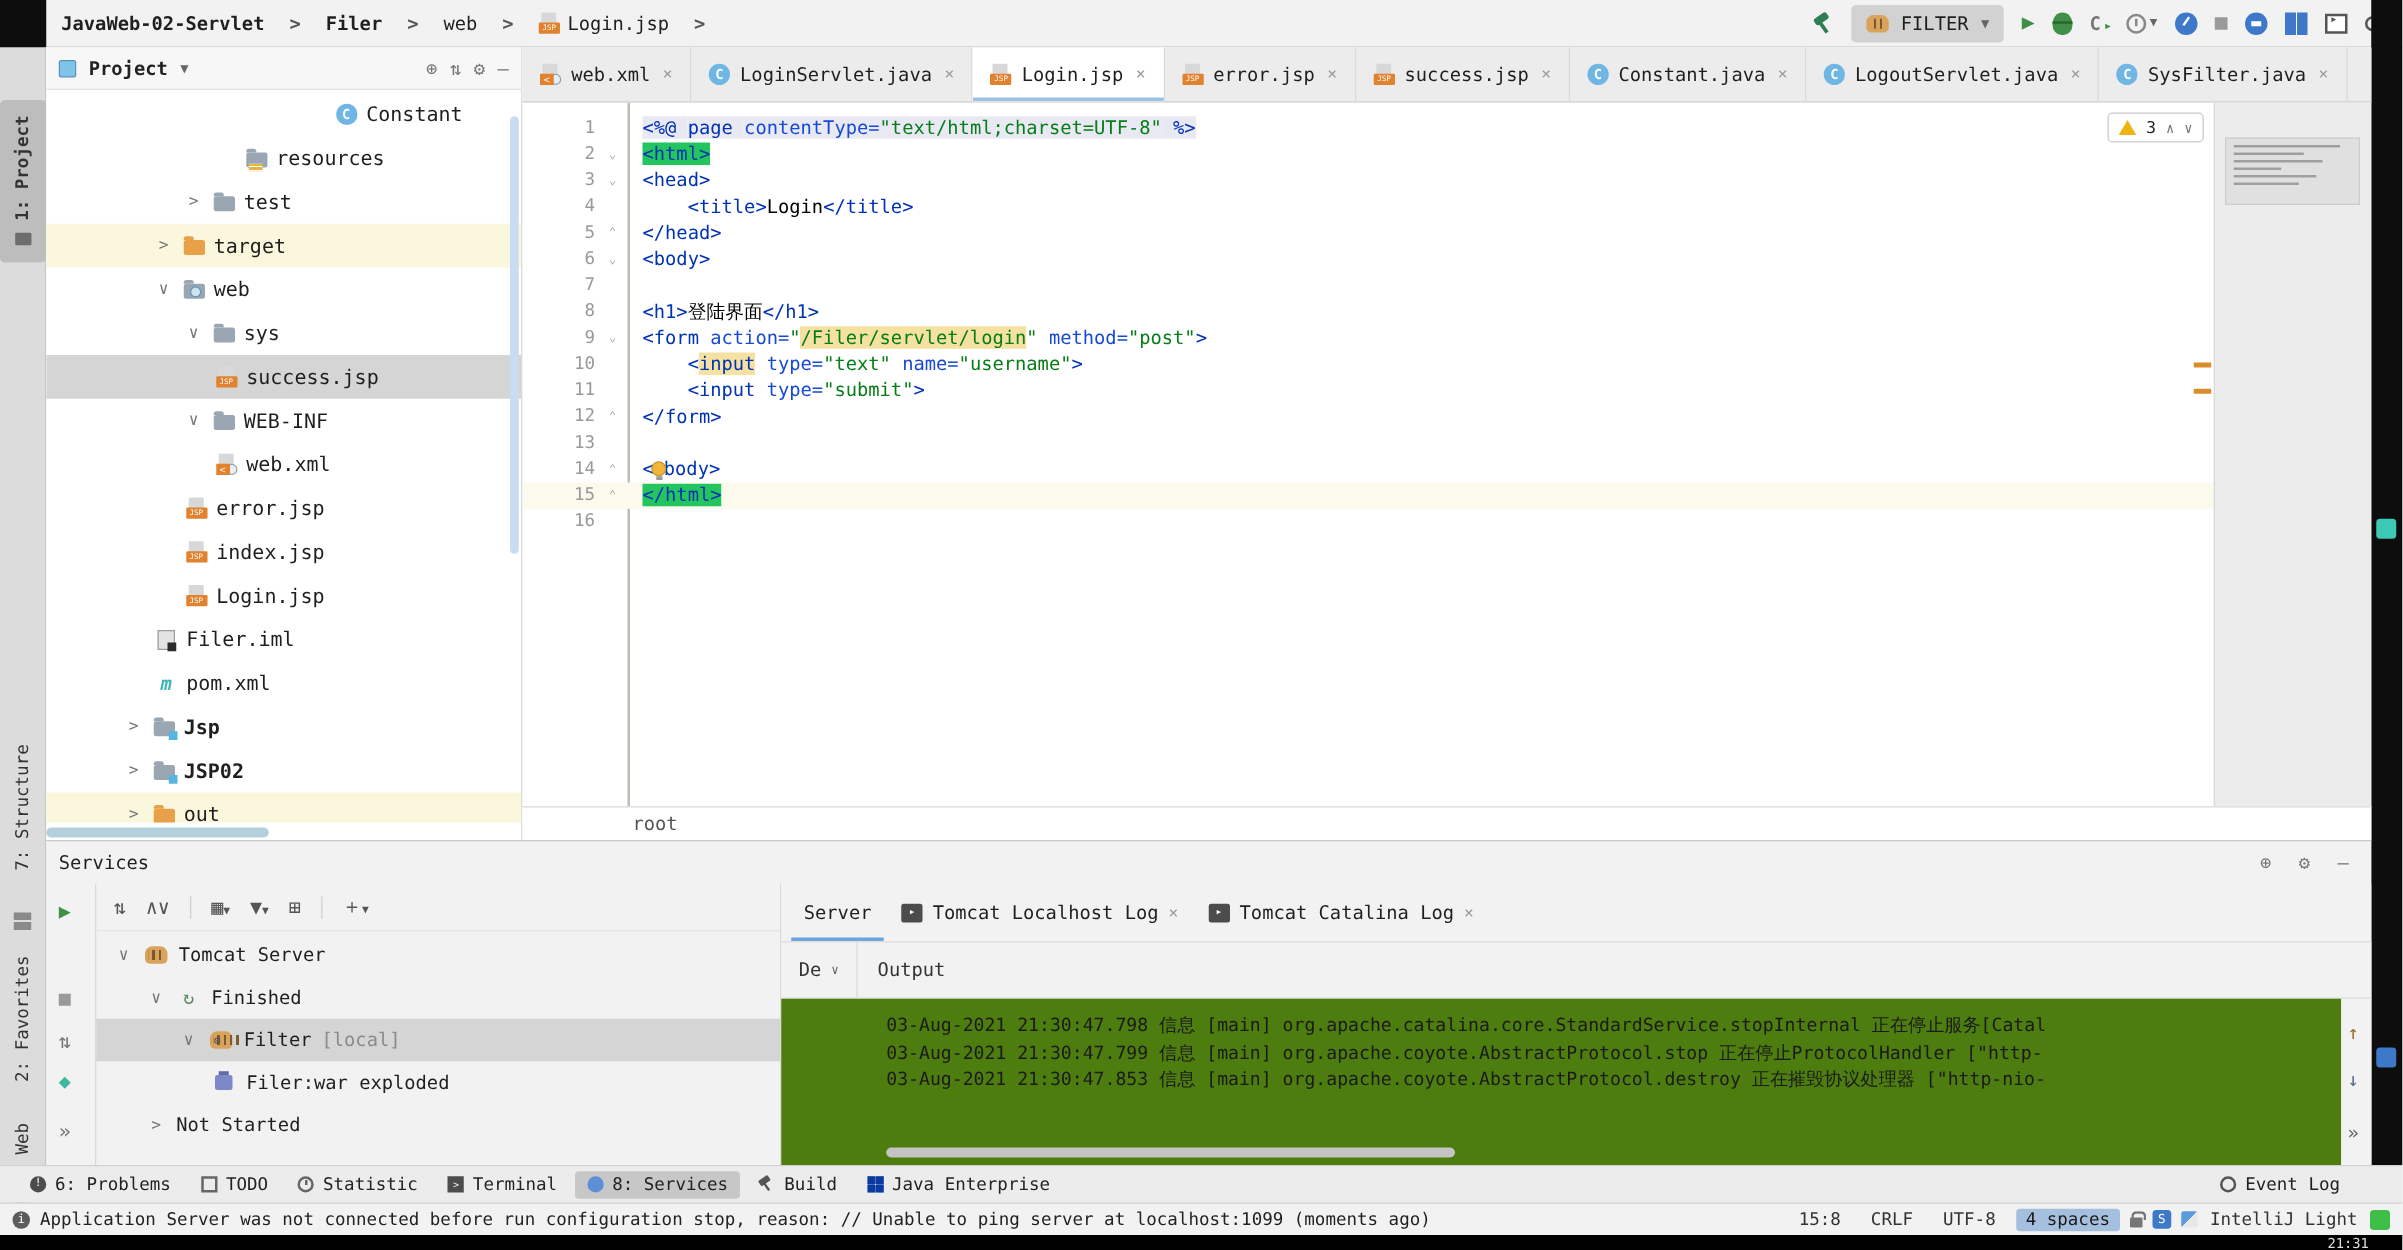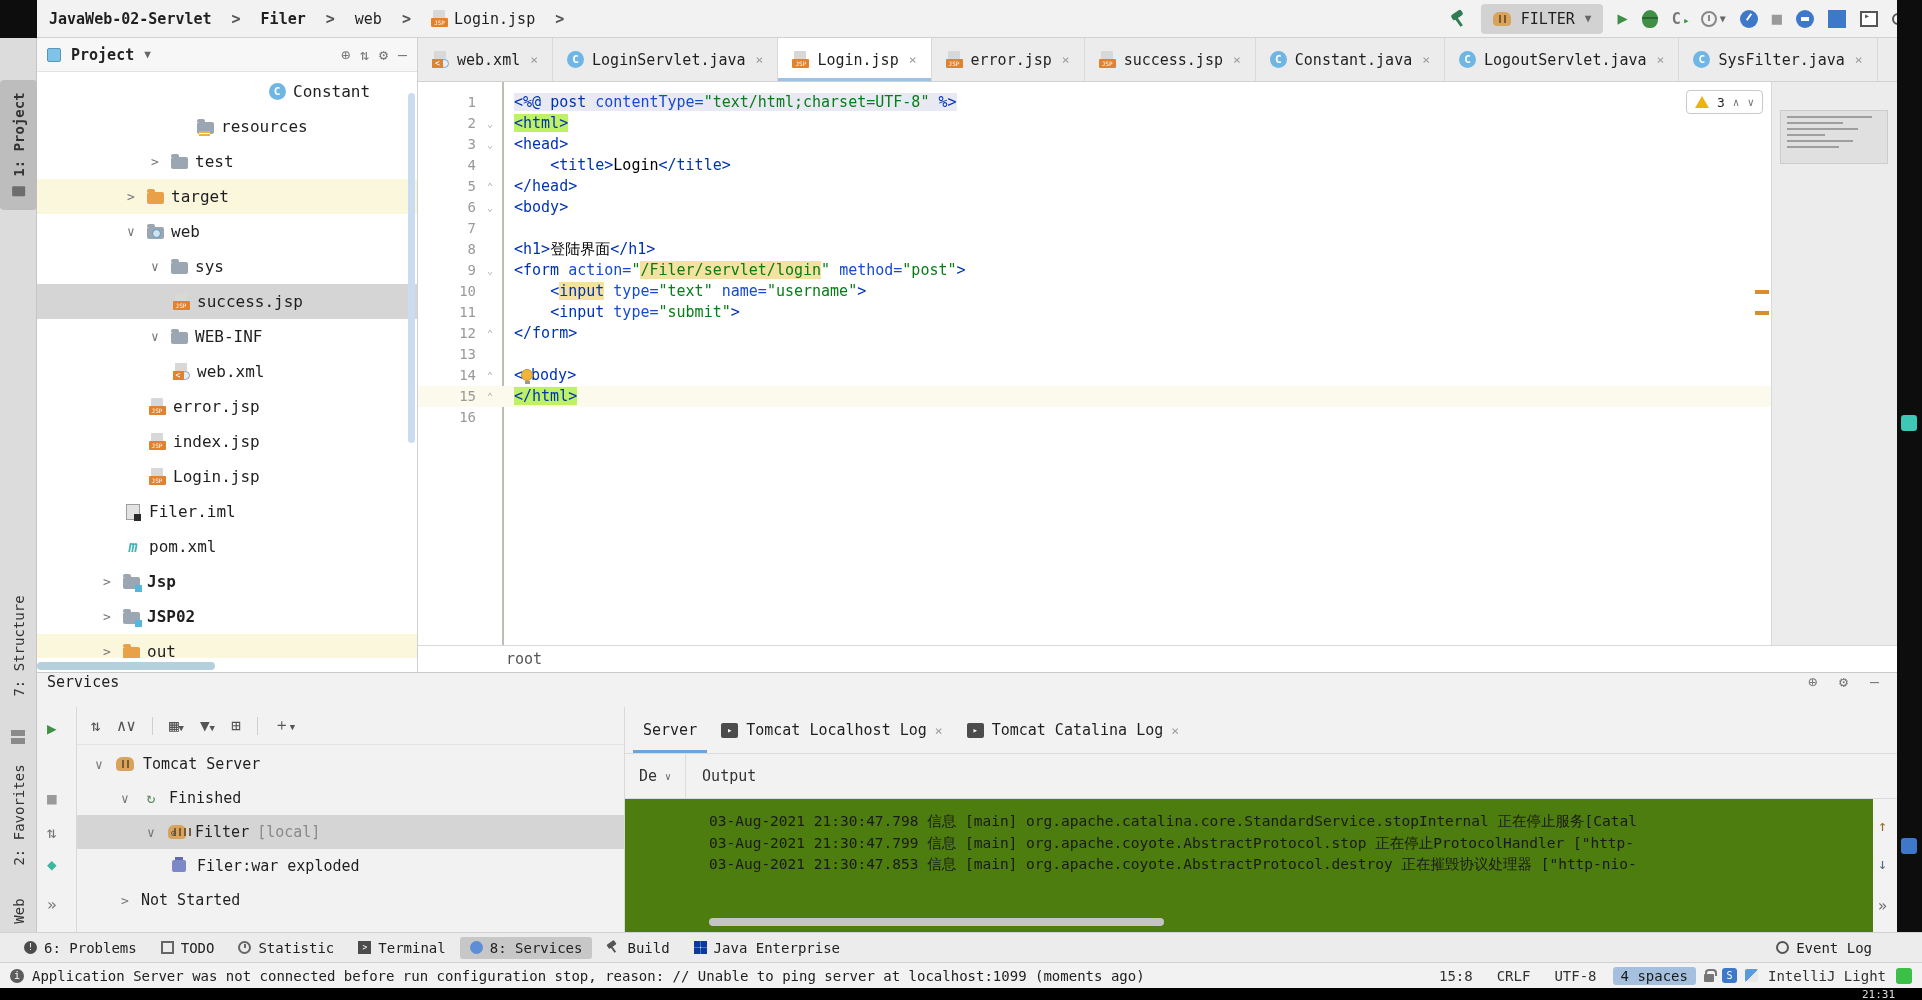--- a/index.html
+++ b/index.html
@@ -112,35 +112,35 @@
   .foldcol { width:20px; flex:0 0 auto; color:#aaa; font-size:10px; text-align:center; position:relative; }
   .vcsline { position:absolute; left:84px; top:0; bottom:0; width:2px; background:#b9c0b4; }
   .codetext { padding-left:14px; white-space:pre; }
   .ct { color:#0033b3; }
   .ca { color:#174ad4; }
   .cs { color:#067d17; }
   .cp { color:#000; }
   .cd { color:#0033b3; }
   .band { background:#e9e9f4; }
   .hly { background:#f5e1a0; }
-  .teal { background:#bef264; }
+  .teal { background:#22c55e; }
   .bulb { display:inline-block; width:12px; height:12px; background:#f2b53c; border:1px solid #c9912a; border-radius:50%; position:relative; top:1px; margin:0 -2px; }
   .bulb:after { content:""; position:absolute; left:3px; bottom:-4px; width:5px; height:3px; background:#9a9a9a; }
   .insp-widget { position:absolute; right:134px; top:8px; height:24px; background:#fff; border:1px solid #c9c9c9; border-radius:4px; display:flex; align-items:center; gap:8px; padding:0 8px; font-size:13px; }
   .warn-tri { width:0; height:0; border-left:7px solid transparent; border-right:7px solid transparent; border-bottom:12px solid #edb310; position:relative; }
   .insp-chev { color:#777; font-size:11px; }
   .right-gray { position:absolute; right:0; top:0; width:126px; bottom:0; background:#ececec; border-left:1px solid #d9d9d9; }
   .mini-box { position:absolute; left:8px; top:28px; width:108px; height:54px; background:#e0e0e0; border:1px solid #cccccc; padding:5px 6px; display:flex; flex-direction:column; gap:4px; }
   .mini-line { height:2px; background:#9f9f9f; }
   .stripe-mark { position:absolute; width:14px; height:4px; background:#d98e2b; right:128px; }
   .rootbar { height:27px; border-top:1px solid #d9d9d9; background:#fff; display:flex; align-items:center; padding-left:88px; color:#555; flex:0 0 auto; }
 
   
   .services { position:absolute; left:37px; top:672px; width:1860px; height:260px; background:#f2f2f2; border-top:1px solid #c9c9c9; }
-  .svc-head { height:34px; display:flex; align-items:flex-start; padding:0 10px 0 10px; }
+  .svc-head { height:34px; display:flex; align-items:center; padding:0 10px 0 10px; }
   .svc-body { position:absolute; left:0; top:34px; right:0; bottom:0; display:flex; }
   .svc-leftcol { width:40px; border-right:1px solid #d9d9d9; position:relative; flex:0 0 auto; }
   .svc-leftcol .g { position:absolute; left:10px; font-size:16px; }
   .svc-tree { width:548px; flex:0 0 auto; position:relative; border-right:1px solid #d9d9d9; }
   .svc-toolbar { height:38px; display:flex; align-items:center; gap:16px; padding-left:14px; color:#555; font-size:16px; border-bottom:1px solid #e3e3e3; }
   .svc-toolbar .sep { width:1px; height:18px; background:#cfcfcf; }
   .svc-rows { position:absolute; left:0; right:0; top:40px; bottom:0; }
   .srow { height:34px; display:flex; align-items:center; gap:8px; }
   .srow.sel { background:#d5d5d5; }
   .dim { color:#8a8a8a; }
@@ -449,21 +449,21 @@
         <span>SysFilter.java</span>
         <span class="x">×</span>
       </div>
     </div>
   <div class="editor-main">
     <div class="code-pane" id="codepane" style="padding-top: 10px;">
         <div class="vcsline"></div>
         <div class="code-row">
           <span class="ln">1</span>
           <span class="foldcol"></span>
-          <span class="codetext "><span class="cd band">&lt;%@ </span><span class="ct band">post </span><span class="ca band">contentType=</span><span class="cs band">"text/html;charset=UTF-8"</span><span class="cd band"> %&gt;</span></span>
+          <span class="codetext "><span class="cd band">&lt;%@ </span><span class="ct band">page </span><span class="ca band">contentType=</span><span class="cs band">"text/html;charset=UTF-8"</span><span class="cd band"> %&gt;</span></span>
         </div>
         <div class="code-row">
           <span class="ln">2</span>
           <span class="foldcol">⌄</span>
           <span class="codetext"><span class="ct teal">&lt;html&gt;</span></span>
         </div>
         <div class="code-row">
           <span class="ln">3</span>
           <span class="foldcol">⌄</span>
           <span class="codetext"><span class="ct">&lt;head&gt;</span></span>

